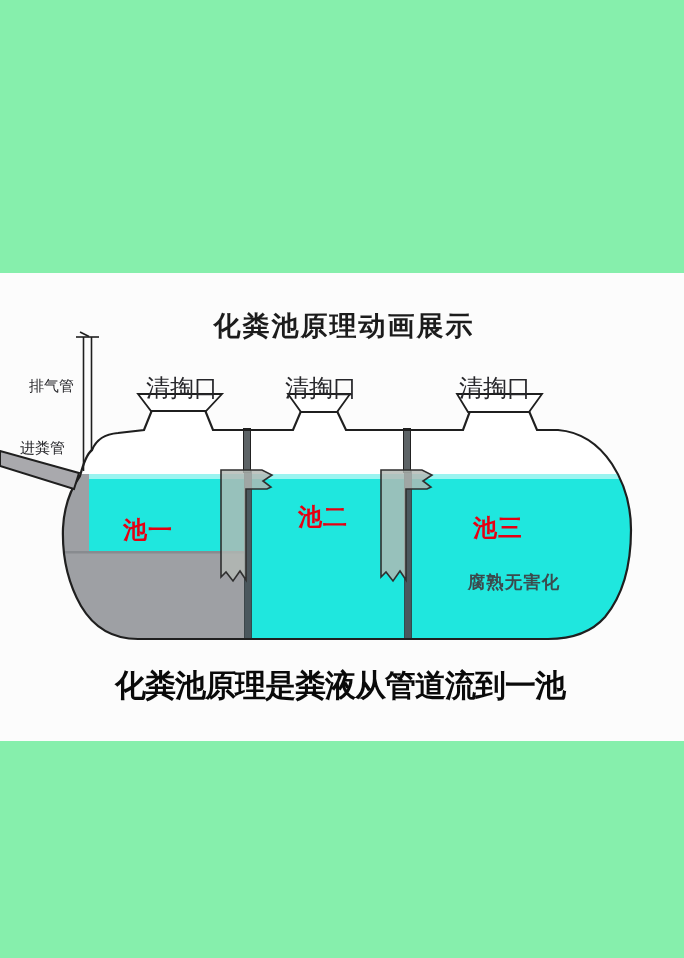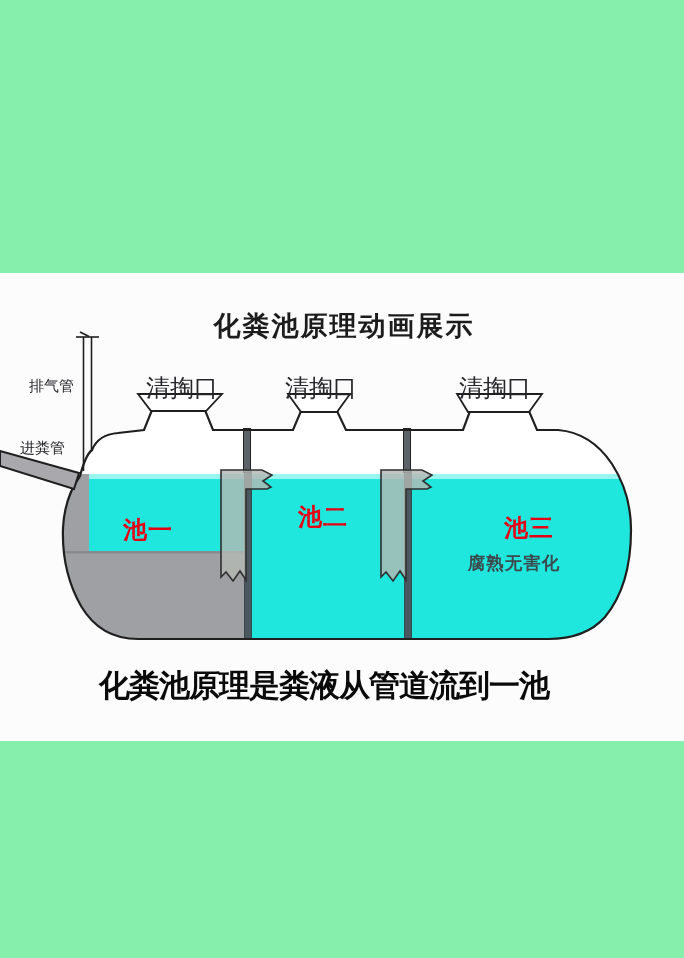--- a/index.html
+++ b/index.html
@@ -97,17 +97,17 @@
 
   <div class="txt pipe-label" style="left:29px;top:377px;">排气管</div>
   <div class="txt pipe-label" style="left:20px;top:439px;">进粪管</div>
 
   <div class="txt cleanout-label" style="left:182px;top:372px;">清掏口</div>
   <div class="txt cleanout-label" style="left:321px;top:372px;">清掏口</div>
   <div class="txt cleanout-label" style="left:495px;top:372px;">清掏口</div>
 
   <div class="txt chamber-label" style="left:148px;top:530px;">池一</div>
   <div class="txt chamber-label" style="left:323px;top:517px;">池二</div>
-  <div class="txt chamber-label" style="left:498px;top:528px;margin-left:31px;">池三</div>
-  <div class="txt chamber-note" style="left:514px;top:563px;">腐熟无害化</div>
+  <div class="txt chamber-label" style="left:498px;top:528px;">池三</div>
+  <div class="txt chamber-note" style="left:514px;top:582px;">腐熟无害化</div>
 
-  <div class="txt caption" style="left:324px;top:686px;">化粪池原理是粪液从管道流到一池</div>
+  <div class="txt caption" style="left:340px;top:686px;">化粪池原理是粪液从管道流到一池</div>
 </div>
 
 </body></html>

